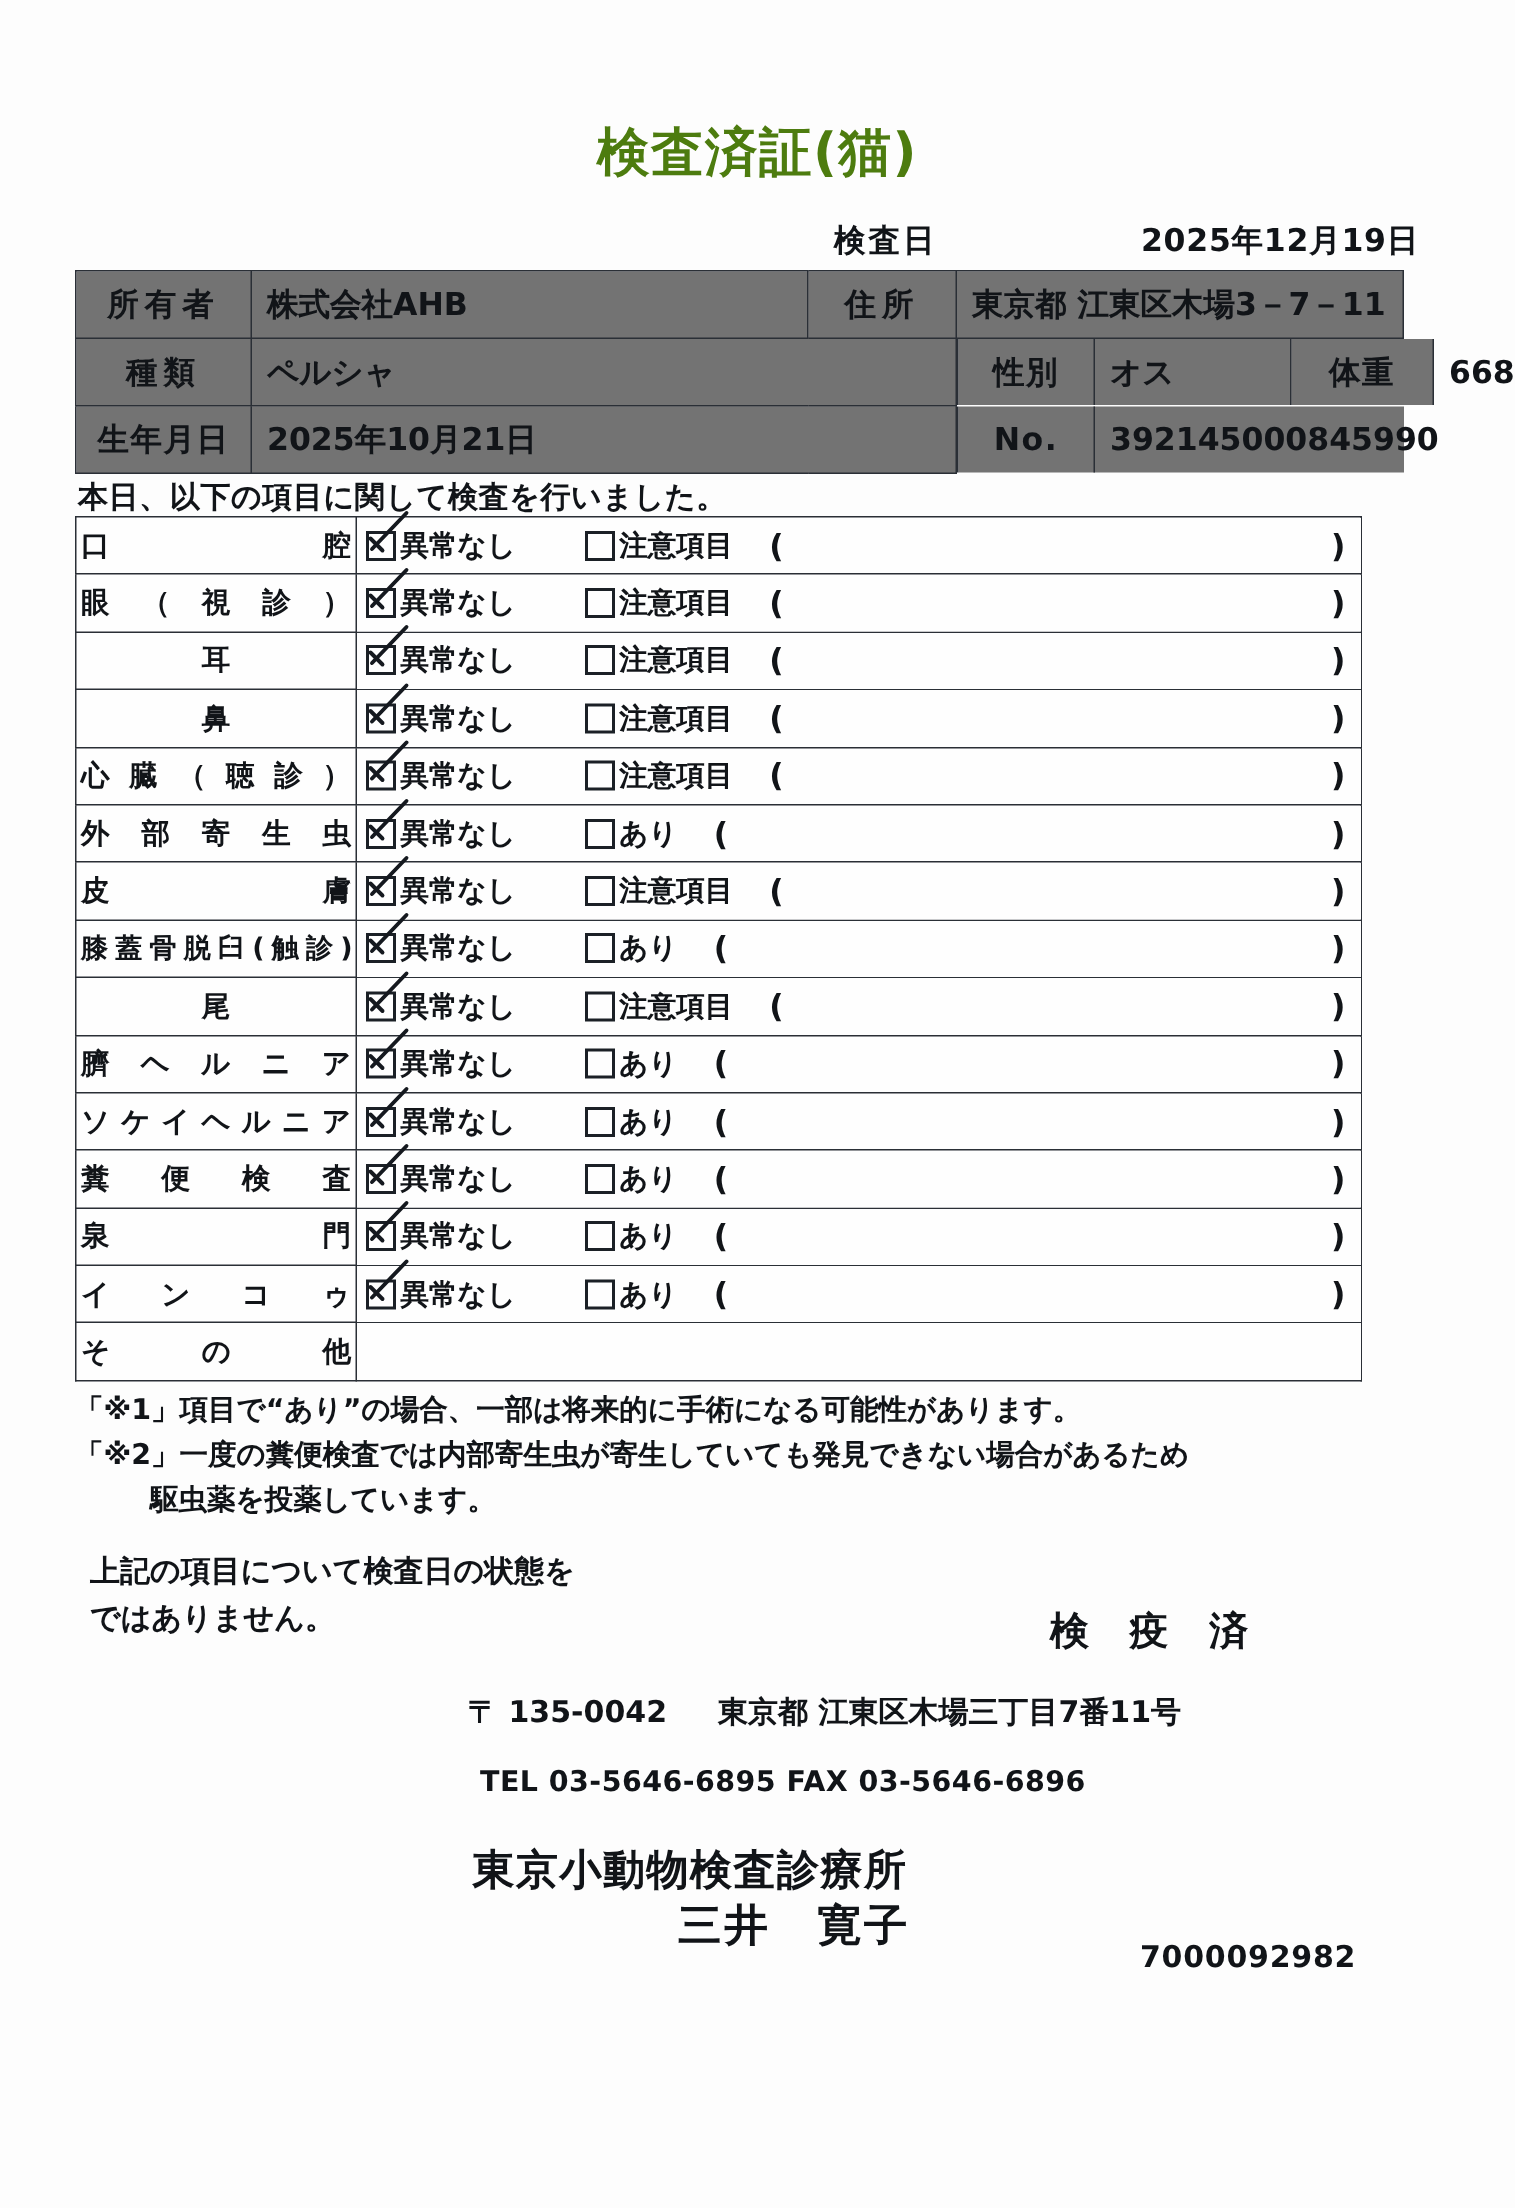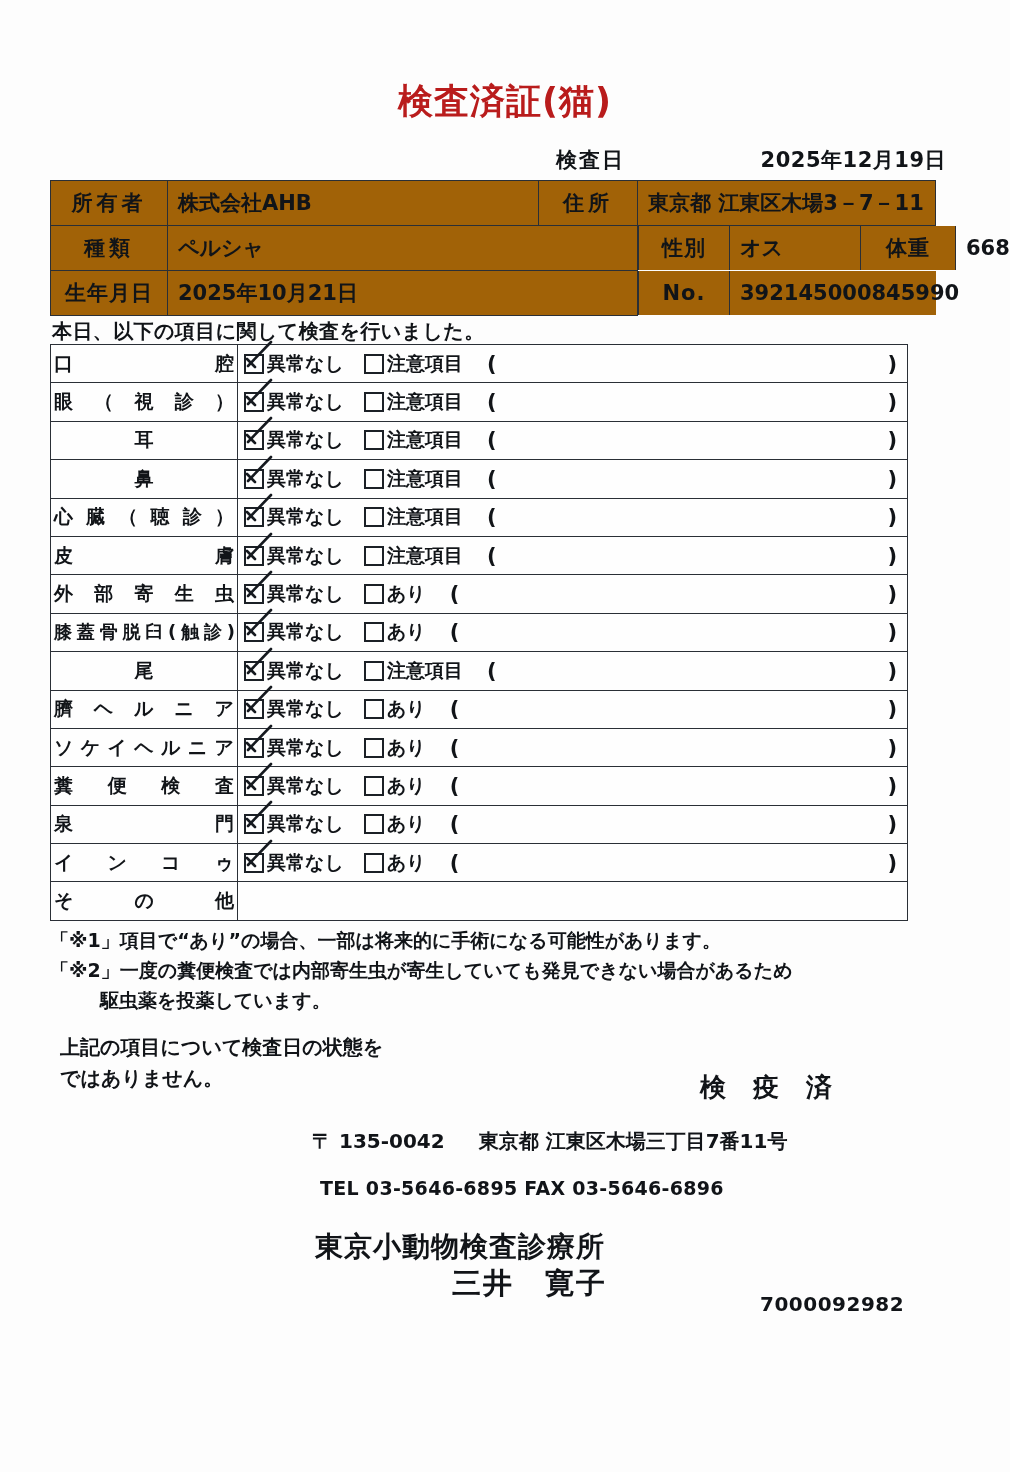--- a/index.html
+++ b/index.html
@@ -24,21 +24,21 @@
   
   .doc-title {
     position: absolute;
     top: 78px;
     left: 0;
     width: 1010px;
     text-align: center;
     font-size: 35px;
     font-weight: 700;
     letter-spacing: 1px;
-    color: #b91c1c;
+    color: #4d7c0f;
   }
 
   
   .exam-date-row {
     position: absolute;
     top: 146px;
     left: 556px;
     width: 390px;
     display: flex;
     align-items: baseline;
@@ -64,21 +64,21 @@
     border-collapse: collapse;
     table-layout: fixed;
   }
   .info-table td {
     border: 1.5px solid #2a2f36;
     height: 44px;
     font-size: 21px;
     font-weight: 600;
     padding: 0 10px;
     vertical-align: middle;
-    background: #a16207;
+    background: #737373;
   }
   .lbl {
     text-align: center;
     letter-spacing: 4px;
     padding: 0 6px !important;
   }
   .lbl-tight { letter-spacing: 1px; }
   .val { text-align: left; }
   .weight-cell {
     text-align: right;
@@ -134,21 +134,21 @@
     height: 100%;
     font-size: 19px;
     font-weight: 600;
   }
   .opt {
     display: inline-flex;
     align-items: center;
     position: relative;
     white-space: nowrap;
   }
-  .opt-normal { margin-right: 20px; }
+  .opt-normal { margin-right: 46px; }
   .box {
     display: inline-block;
     width: 16px;
     height: 16px;
     border: 2px solid #1b2026;
     margin-right: 3px;
     position: relative;
     flex: 0 0 auto;
   }
   .tick {
@@ -405,57 +405,57 @@
               <span class="opt">
                 <span class="box"></span>
                 <span>注意項目</span>
               </span>
               <span class="paren-open">(</span>
               <span class="paren-close">)</span>
             </div>
           </td>
         </tr>
         <tr>
+          <td class="ck-label">外部寄生虫</td>
+          <td class="ck-body">
+            <div class="ck-inner">
+              <span class="opt opt-normal">
+                <span class="box">
+                  <svg class="tick" viewBox="0 0 30 34">
+                    <path d="M3 26 L26 2" stroke="#15191f" stroke-width="2.6" fill="none" stroke-linecap="round"></path>
+                    <path d="M2 19 L10 27" stroke="#15191f" stroke-width="2.6" fill="none" stroke-linecap="round"></path>
+                  </svg>
+                </span>
+                <span>異常なし</span>
+              </span>
+              <span class="opt">
+                <span class="box"></span>
+                <span>あり</span>
+              </span>
+              <span class="paren-open">(</span>
+              <span class="paren-close">)</span>
+            </div>
+          </td>
+        </tr>
+        <tr>
           <td class="ck-label">皮膚</td>
           <td class="ck-body">
             <div class="ck-inner">
               <span class="opt opt-normal">
                 <span class="box">
                   <svg class="tick" viewBox="0 0 30 34">
                     <path d="M3 26 L26 2" stroke="#15191f" stroke-width="2.6" fill="none" stroke-linecap="round"></path>
                     <path d="M2 19 L10 27" stroke="#15191f" stroke-width="2.6" fill="none" stroke-linecap="round"></path>
                   </svg>
                 </span>
                 <span>異常なし</span>
               </span>
               <span class="opt">
                 <span class="box"></span>
                 <span>注意項目</span>
-              </span>
-              <span class="paren-open">(</span>
-              <span class="paren-close">)</span>
-            </div>
-          </td>
-        </tr>
-        <tr>
-          <td class="ck-label">外部寄生虫</td>
-          <td class="ck-body">
-            <div class="ck-inner">
-              <span class="opt opt-normal">
-                <span class="box">
-                  <svg class="tick" viewBox="0 0 30 34">
-                    <path d="M3 26 L26 2" stroke="#15191f" stroke-width="2.6" fill="none" stroke-linecap="round"></path>
-                    <path d="M2 19 L10 27" stroke="#15191f" stroke-width="2.6" fill="none" stroke-linecap="round"></path>
-                  </svg>
-                </span>
-                <span>異常なし</span>
-              </span>
-              <span class="opt">
-                <span class="box"></span>
-                <span>あり</span>
               </span>
               <span class="paren-open">(</span>
               <span class="paren-close">)</span>
             </div>
           </td>
         </tr>
         <tr>
           <td class="ck-label narrow">膝蓋骨脱臼(触診)</td>
           <td class="ck-body">
             <div class="ck-inner">

